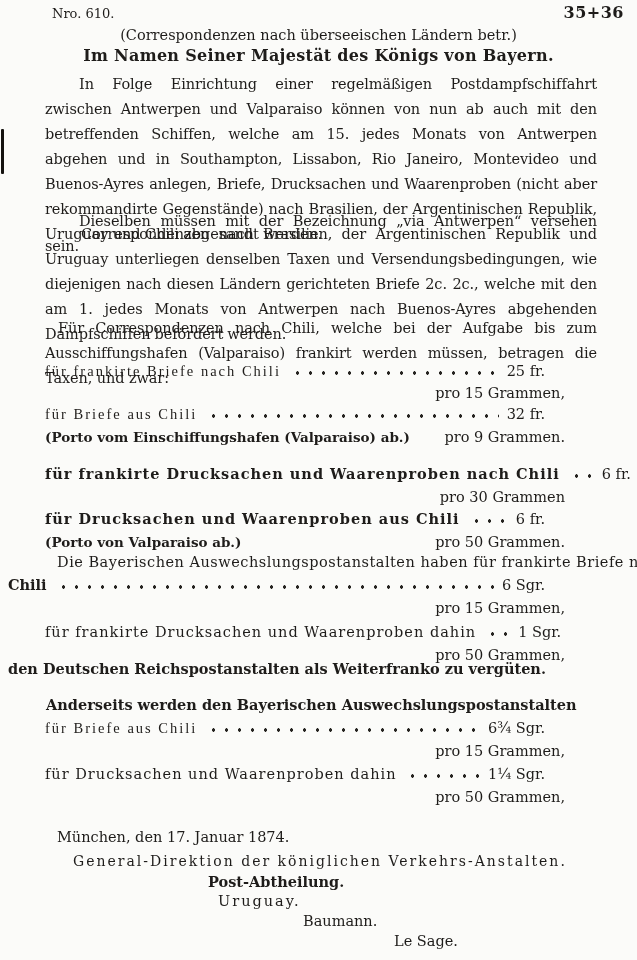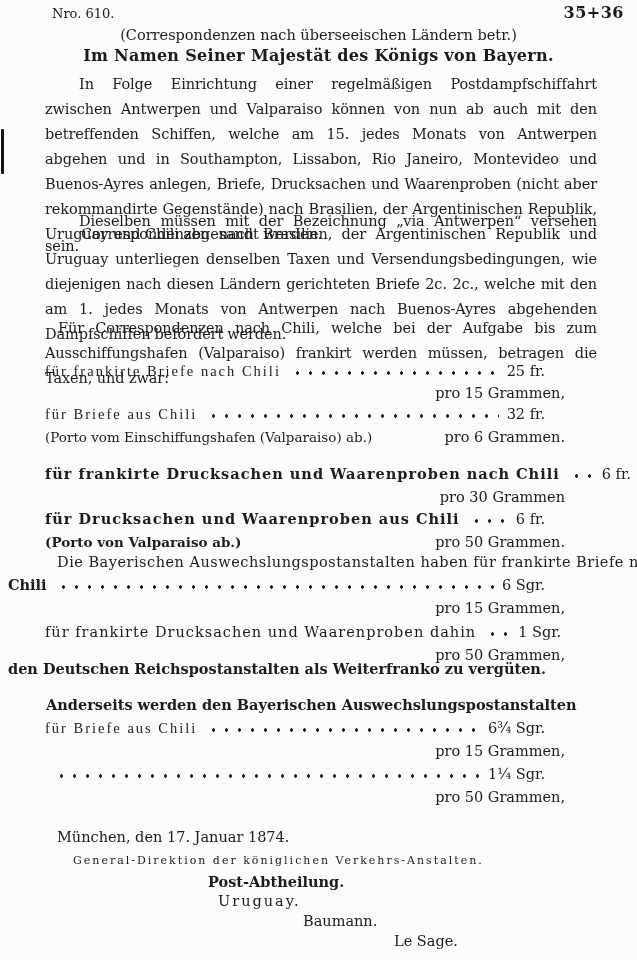--- a/index.html
+++ b/index.html
@@ -52,21 +52,21 @@
     background-position: 0 100%;
     background-repeat: repeat-x;
   }
   .amt { flex: 0 0 auto; }
   .per {
     right: 72px; white-space: nowrap;
     line-height: 22px;
   }
   .note {
     left: 45px; white-space: nowrap;
-    font-size: 13.5px; line-height: 22px;
+    font-size: 13.5px; line-height: 22px; font-weight: bold;
   }
   .freeline { white-space: nowrap; line-height: 22px; }
   .ls2 { letter-spacing: 2px; }
   .ls05 { letter-spacing: .5px; }
   .artifact {
     left: 1px; top: 129px; width: 3px; height: 45px;
     background: #14120f; border-radius: 1px;
   }
 </style>
 </head>
@@ -93,21 +93,21 @@
     <span class="amt">25 fr.</span>
   </div>
   <div class="abs per" style="top:382px">pro 15 Grammen,</div>
 
   <div class="abs row" style="top:403px">
     <span class="lbl sp">für Briefe aus Chili</span>
     <span class="leader"></span>
     <span class="amt">32 fr.</span>
   </div>
   <div class="abs note" style="top:426px">(Porto vom Einschiffungshafen (Valparaiso) ab.)</div>
-  <div class="abs per" style="top:426px">pro 6 Grammen.</div>
+  <div class="abs per" style="top:426px">pro 9 Grammen.</div>
 
   <div class="abs row" style="top:463px">
     <span class="lbl sp-t b">für frankirte Drucksachen und Waarenproben nach Chili</span>
     <span class="leader"></span>
     <span class="amt">6 fr.</span>
   </div>
   <div class="abs per" style="top:486px">pro 30 Grammen</div>
 
   <div class="abs row" style="top:508px">
     <span class="lbl sp-t b">für Drucksachen und Waarenproben aus Chili</span>
@@ -137,26 +137,27 @@
   <div class="abs freeline b" style="top:658px; left:8px;">den Deutschen Reichspostanstalten als Weiterfranko zu vergüten.</div>
 
   <div class="abs row" style="top:717px">
     <span class="lbl sp">für Briefe aus Chili</span>
     <span class="leader"></span>
     <span class="amt">6¾ Sgr.</span>
   </div>
   <div class="abs per" style="top:740px">pro 15 Grammen,</div>
 
   <div class="abs row" style="top:763px">
+    <span class="lbl sp-t">für Drucksachen und Waarenproben dahin</span>
     <span class="leader"></span>
     <span class="amt">1¼ Sgr.</span>
   </div>
   <div class="abs per" style="top:786px">pro 50 Grammen,</div>
 
 
   <div class="abs freeline" style="top:826px; left:57px;">München, den 17. Januar 1874.</div>
-  <div class="abs freeline ls2" style="top:850px; left:73px; font-size:11px;">General-Direktion der königlichen Verkehrs-Anstalten.</div>
+  <div class="abs freeline ls2" style="top:850px; left:73px; font-size:14px;">General-Direktion der königlichen Verkehrs-Anstalten.</div>
   <div class="abs freeline b" style="top:871px; left:208px;">Post-Abtheilung.</div>
   <div class="abs freeline ls2" style="top:890px; left:218px;">Uruguay.</div>
   <div class="abs freeline" style="top:910px; left:303px;">Baumann.</div>
   <div class="abs freeline" style="top:930px; left:394px;">Le Sage.</div>
 
 </div>
 
 </body></html>

